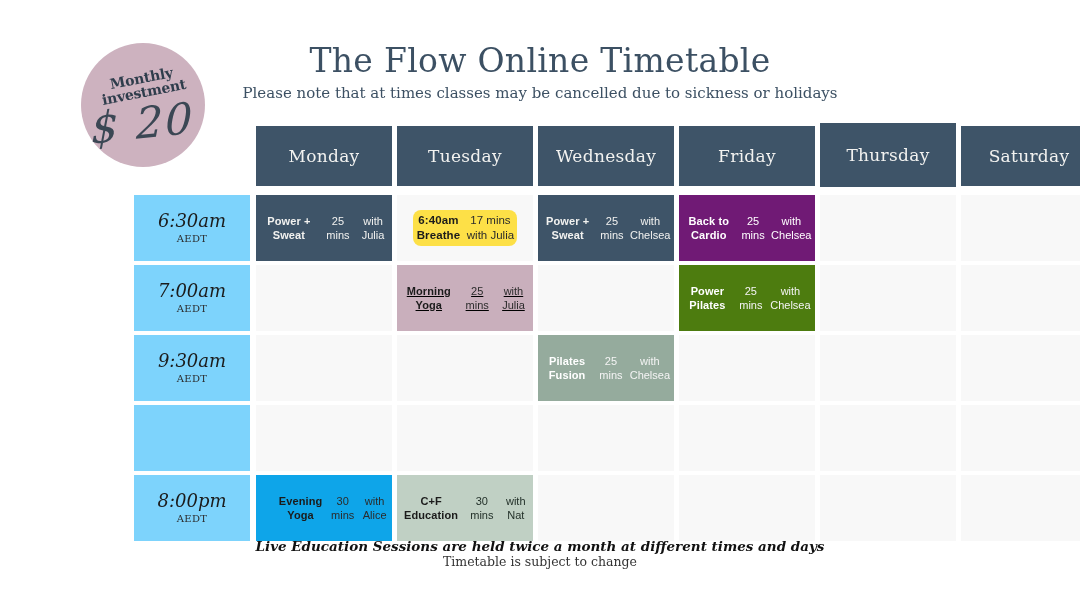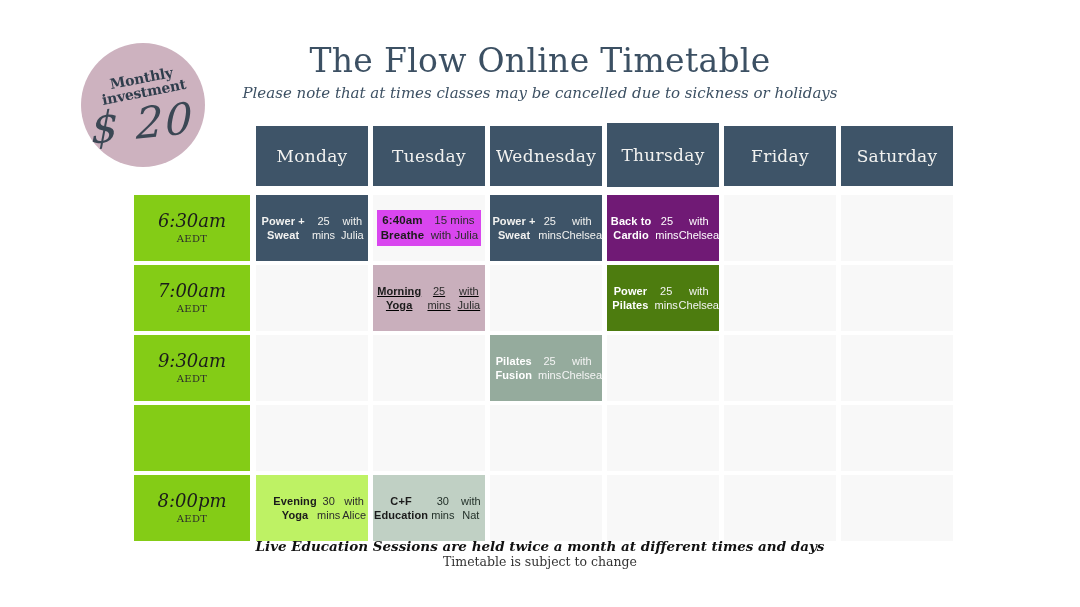--- a/index.html
+++ b/index.html
@@ -65,21 +65,20 @@
     font-weight: normal;
     letter-spacing: 0.3px;
   }
   #page-subtitle {
     position: absolute;
     left: 0;
     top: 83px;
     width: 1080px;
     text-align: center;
     font-family: "DejaVu Serif", serif;
-    font-style: italic;
     font-size: 15px;
     line-height: 20px;
     color: #3c5063;
   }
 
   
   #timetable {
     position: absolute;
     left: 134px;
     top: 126px;
@@ -87,21 +86,21 @@
   }
   .row {
     display: flex;
     width: 827px;
   }
   .cell {
     box-sizing: border-box;
     flex: 0 0 auto;
   }
   .timecol { width: 116px; margin-right: 6px; }
-  .daycol  { width: 112px; margin-right: 5px; }
+  .daycol  { width: 136px; margin-right: 5px; }
   .daycol.last { margin-right: 0; }
 
   
   .head-row { height: 65px; margin-bottom: 4px; }
   .day-head {
     height: 60px;
     background: #3e5468;
     display: flex;
     align-items: center;
     justify-content: center;
@@ -118,21 +117,21 @@
     height: 66px;
     background: #f8f8f8;
     display: flex;
     align-items: center;
     justify-content: center;
     text-align: center;
     overflow: hidden;
   }
   .timeslot {
     height: 66px;
-    background: #84cc16;
+    background: #7dd3fc;
     display: flex;
     flex-direction: column;
     align-items: center;
     justify-content: center;
   }
   .time-main {
     font-family: "DejaVu Serif", serif;
     font-style: italic;
     font-size: 18px;
     line-height: 22px;
@@ -224,24 +223,24 @@
   <div class="cell daycol">
         <div class="day-head" style="background: rgb(62, 84, 104); color: rgb(242, 242, 240);">Monday</div>
       </div>
       <div class="cell daycol">
         <div class="day-head" style="background: rgb(62, 84, 104); color: rgb(242, 242, 240);">Tuesday</div>
       </div>
       <div class="cell daycol">
         <div class="day-head" style="background: rgb(62, 84, 104); color: rgb(242, 242, 240);">Wednesday</div>
       </div>
       <div class="cell daycol">
+        <div class="day-head" style="background: rgb(62, 84, 104); color: rgb(242, 242, 240);">Friday</div>
+      </div>
+      <div class="cell daycol">
         <div class="day-head raised" style="background: rgb(62, 84, 104); color: rgb(242, 242, 240);">Thursday</div>
-      </div>
-      <div class="cell daycol">
-        <div class="day-head" style="background: rgb(62, 84, 104); color: rgb(242, 242, 240);">Friday</div>
       </div>
       <div class="cell daycol last">
         <div class="day-head" style="background: rgb(62, 84, 104); color: rgb(242, 242, 240);">Saturday</div>
       </div>
     </div>
   <div id="body-rows">
       <div class="row body-row">
         <div class="cell timecol">
           <div class="timeslot">
             <div class="time-main">6:30am</div>
@@ -252,23 +251,23 @@
           <div class="slot filled">
             <div class="klass" style="background: rgb(62, 84, 104);">
               <div class="cname" style="color: rgb(242, 242, 240);">Power + Sweat</div>
               <div class="cdur" style="color: rgb(242, 242, 240);">25 mins</div>
               <div class="cwho" style="color: rgb(242, 242, 240);">with Julia</div>
             </div>
           </div>
         </div>
         <div class="cell daycol">
           <div class="slot inset">
-            <div class="klass inset-box" style="background: #d946ef;">
+            <div class="klass inset-box" style="background: #fde047; border-radius: 8px;">
               <div class="cname" style="color: rgb(27, 27, 27);">6:40am Breathe</div>
-              <div class="cdur" style="color: rgb(43, 43, 43);">15 mins with Julia</div>
+              <div class="cdur" style="color: rgb(43, 43, 43);">17 mins with Julia</div>
             </div>
           </div>
         </div>
         <div class="cell daycol">
           <div class="slot filled">
             <div class="klass" style="background: rgb(62, 84, 104);">
               <div class="cname" style="color: rgb(242, 242, 240);">Power + Sweat</div>
               <div class="cdur" style="color: rgb(242, 242, 240);">25 mins</div>
               <div class="cwho" style="color: rgb(242, 242, 240);">with Chelsea</div>
             </div>
@@ -385,21 +384,21 @@
       </div>
       <div class="row body-row">
         <div class="cell timecol">
           <div class="timeslot">
             <div class="time-main">8:00pm</div>
             <div class="time-zone">AEDT</div>
           </div>
         </div>
         <div class="cell daycol">
           <div class="slot filled">
-            <div class="klass" style="background: #bef264; padding-left: 17px;">
+            <div class="klass" style="background: #0ea5e9; padding-left: 17px;">
               <div class="cname" style="color: rgb(27, 27, 27);">Evening Yoga</div>
               <div class="cdur" style="color: rgb(43, 43, 43);">30 mins</div>
               <div class="cwho" style="color: rgb(43, 43, 43);">with Alice</div>
             </div>
           </div>
         </div>
         <div class="cell daycol">
           <div class="slot filled">
             <div class="klass" style="background: rgb(192, 208, 196);">
               <div class="cname" style="color: rgb(27, 27, 27);">C+F Education</div>

